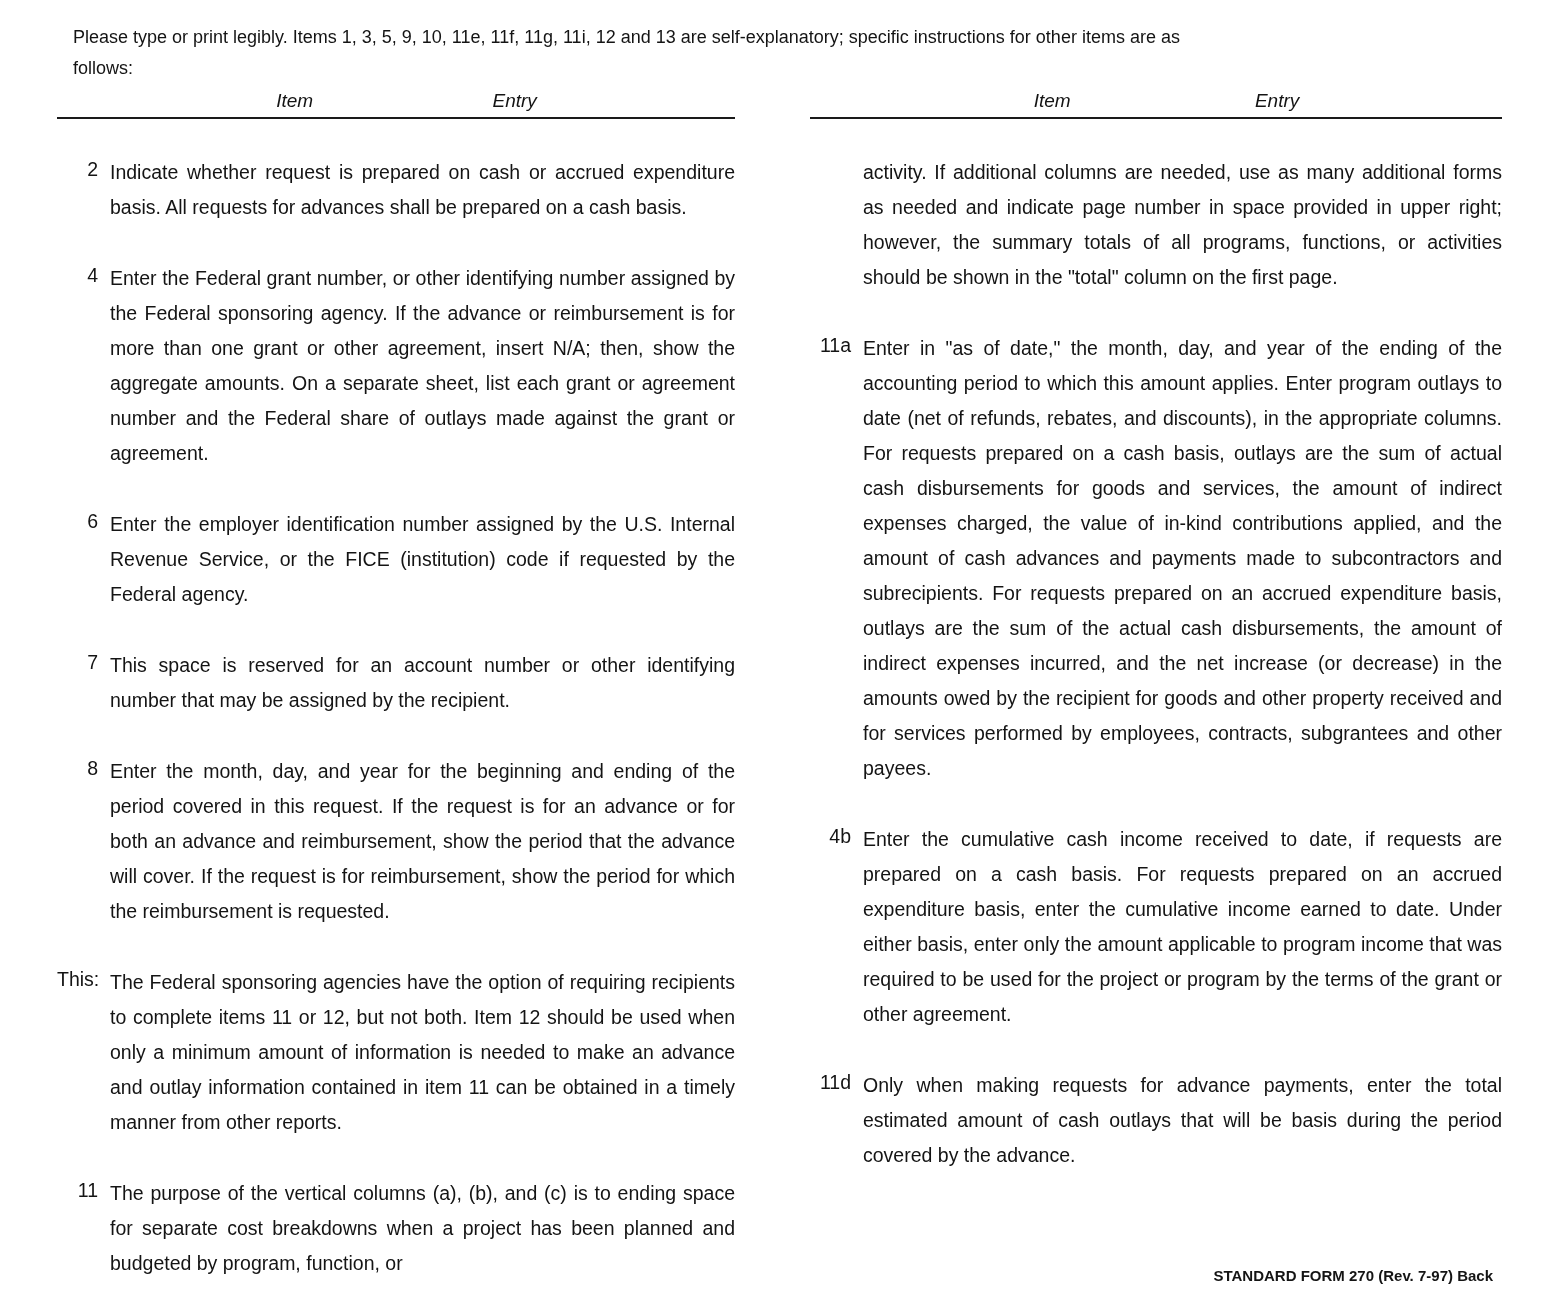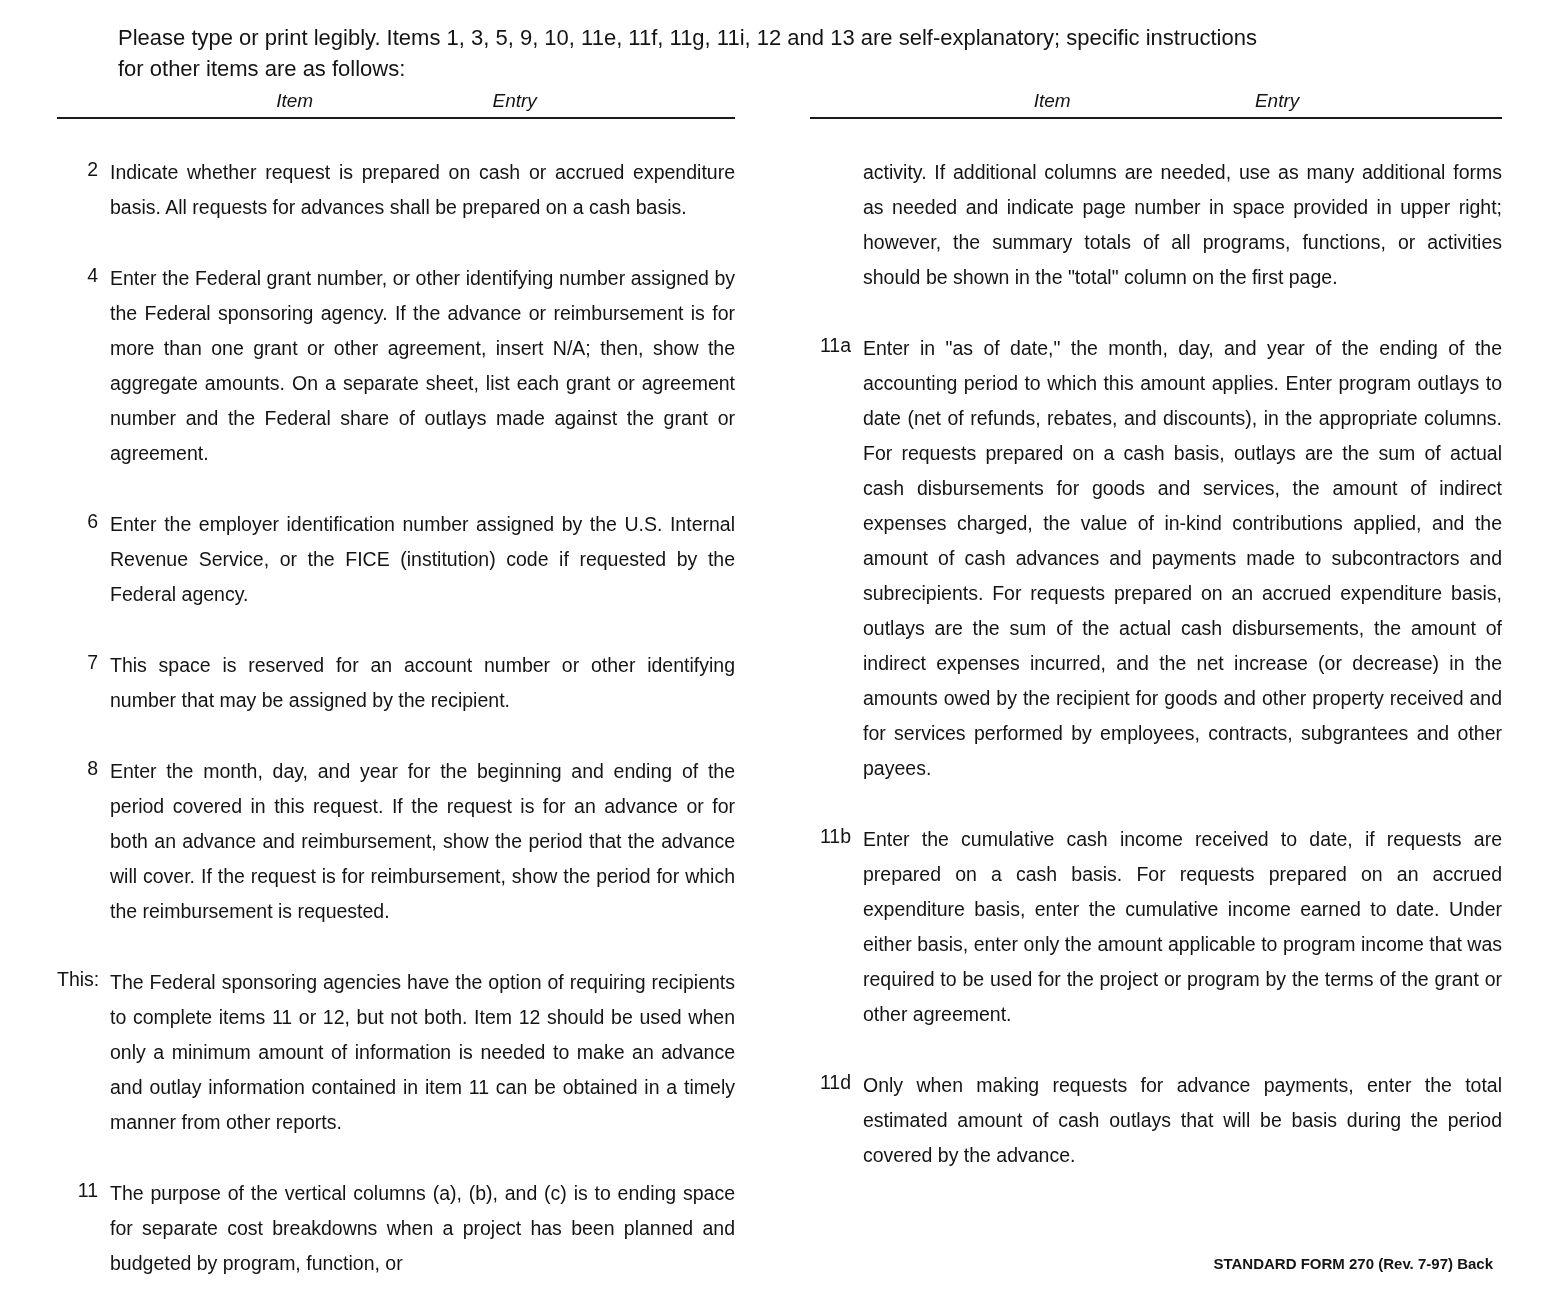--- a/index.html
+++ b/index.html
@@ -18,23 +18,23 @@
     background: #ffffff;
   }
   .title {
     margin: 0;
     text-align: center;
     font-size: 23px;
     font-weight: bold;
     letter-spacing: 0.5px;
   }
   .intro {
-    margin: 12px 0 6px 118px;
+    margin: 12px 0 6px 73px;
     width: 1140px;
-    font-size: 22px;
+    font-size: 18px;
     line-height: 31px;
   }
   .cols {
     display: flex;
     align-items: flex-start;
   }
   .col { flex: none; }
   .col-left  { margin-left: 57px;  width: 678px; }
   .col-right { margin-left: 75px;  width: 692px; }
   .col-header {
@@ -65,21 +65,21 @@
   }
   .item .text {
     flex: 1;
     text-align: justify;
     font-size: 19.5px;
     line-height: 35px;
   }
   .footer {
     position: absolute;
     right: 62px;
-    bottom: 32px;
+    bottom: 20px;
     font-size: 15px;
     font-weight: bold;
   }
 </style>
 </head>
 <body>
 
 <div class="page">
 
 
@@ -131,21 +131,21 @@
 
       <div class="item">
         <span class="num"></span>
         <span class="text">activity. If additional columns are needed, use as many additional forms as needed and indicate page number in space provided in upper right; however, the summary totals of all programs, functions, or activities should be shown in the "total" column on the first page.</span>
       </div>
       <div class="item">
         <span class="num">11a</span>
         <span class="text">Enter in "as of date," the month, day, and year of the ending of the accounting period to which this amount applies. Enter program outlays to date (net of refunds, rebates, and discounts), in the appropriate columns. For requests prepared on a cash basis, outlays are the sum of actual cash disbursements for goods and services, the amount of indirect expenses charged, the value of in-kind contributions applied, and the amount of cash advances and payments made to subcontractors and subrecipients. For requests prepared on an accrued expenditure basis, outlays are the sum of the actual cash disbursements, the amount of indirect expenses incurred, and the net increase (or decrease) in the amounts owed by the recipient for goods and other property received and for services performed by employees, contracts, subgrantees and other payees.</span>
       </div>
       <div class="item">
-        <span class="num">11b</span>
+        <span class="num">4b</span>
         <span class="text">Enter the cumulative cash income received to date, if requests are prepared on a cash basis. For requests prepared on an accrued expenditure basis, enter the cumulative income earned to date. Under either basis, enter only the amount applicable to program income that was required to be used for the project or program by the terms of the grant or other agreement.</span>
       </div>
       <div class="item">
         <span class="num">11d</span>
         <span class="text">Only when making requests for advance payments, enter the total estimated amount of cash outlays that will be basis during the period covered by the advance.</span>
       </div>
     </div>
 
   </div>
 

